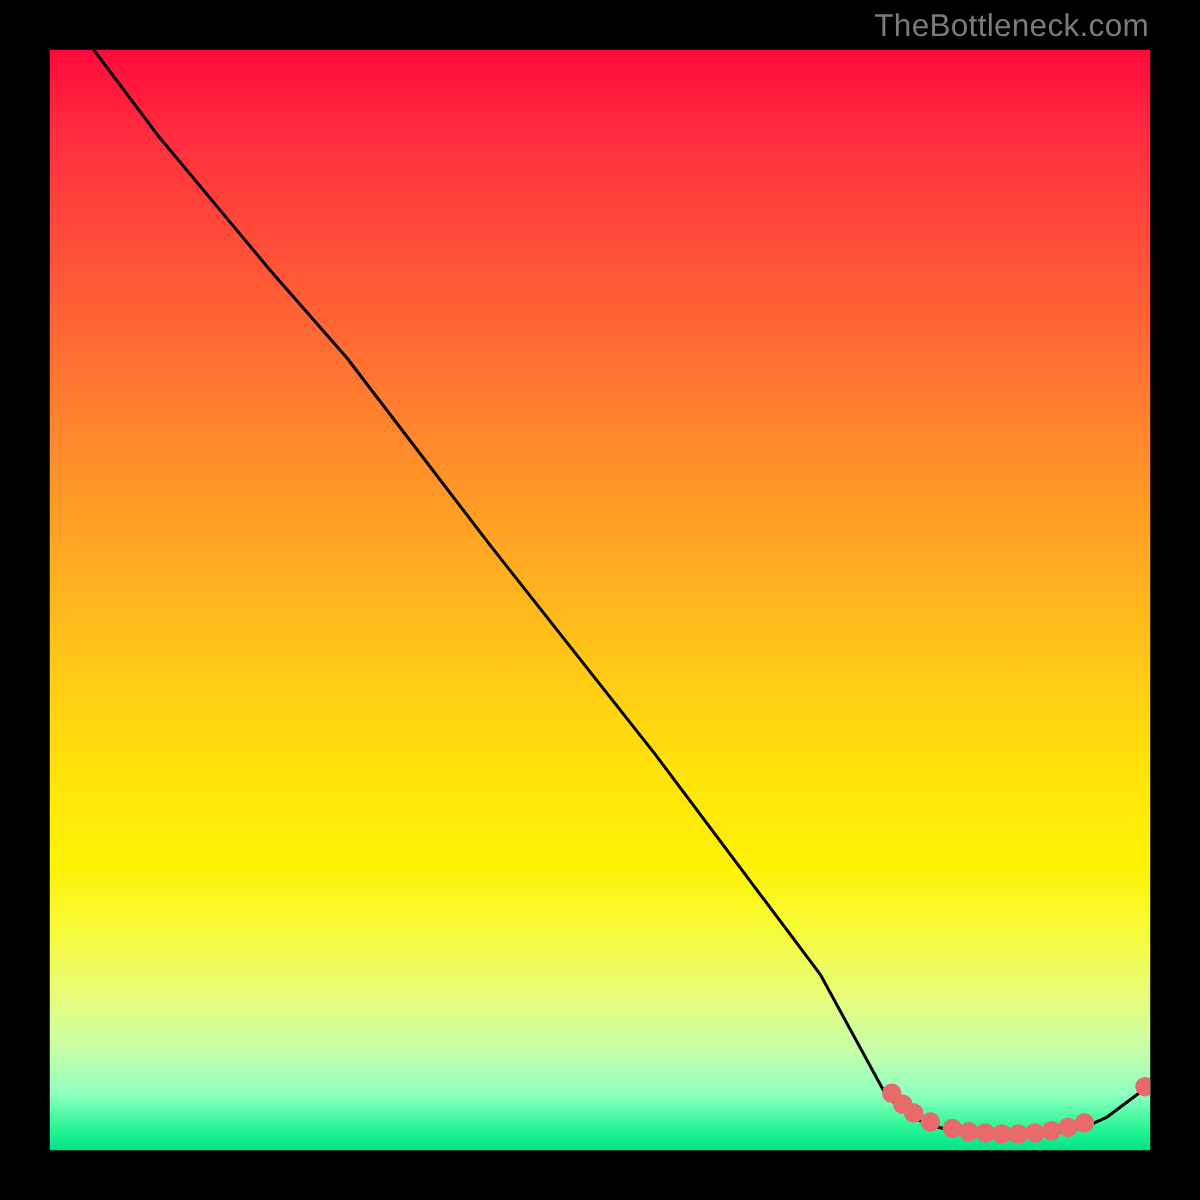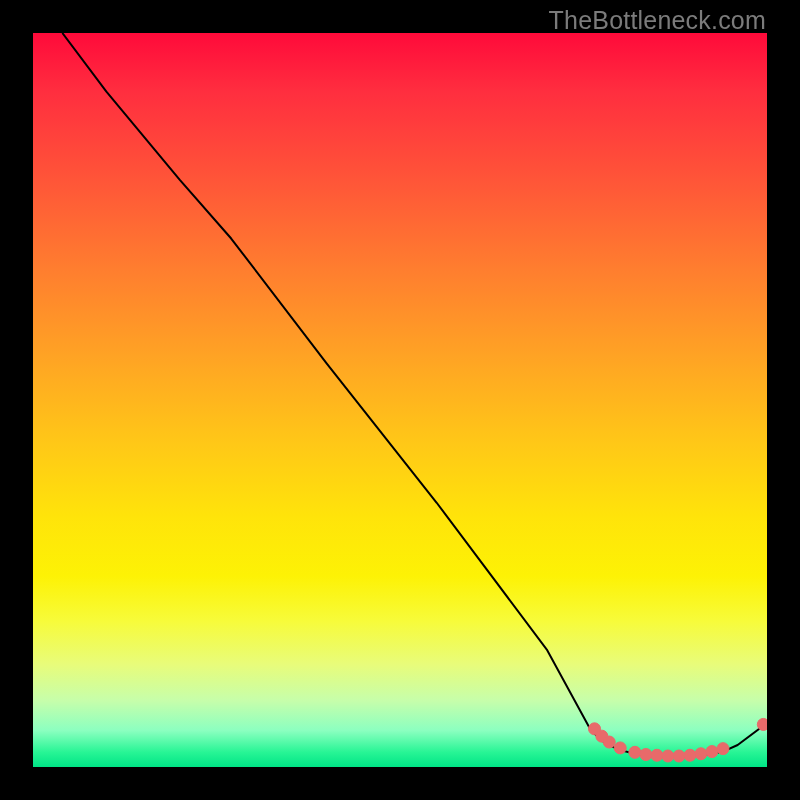--- a/index.html
+++ b/index.html
@@ -49,21 +49,21 @@
       #8cffc0 95%,
       #27f595 98%,
       #00e486 100%
     );
   }
   .watermark {
     position: absolute;
     top: 6px;
     right: 34px;
     color: #7b7b7b;
-    font-size: 25px;
+    font-size: 21px;
     font-weight: 500;
     letter-spacing: 0.2px;
   }
   svg.overlay {
     position: absolute;
     left: 0;
     top: 0;
     width: 100%;
     height: 100%;
   }

